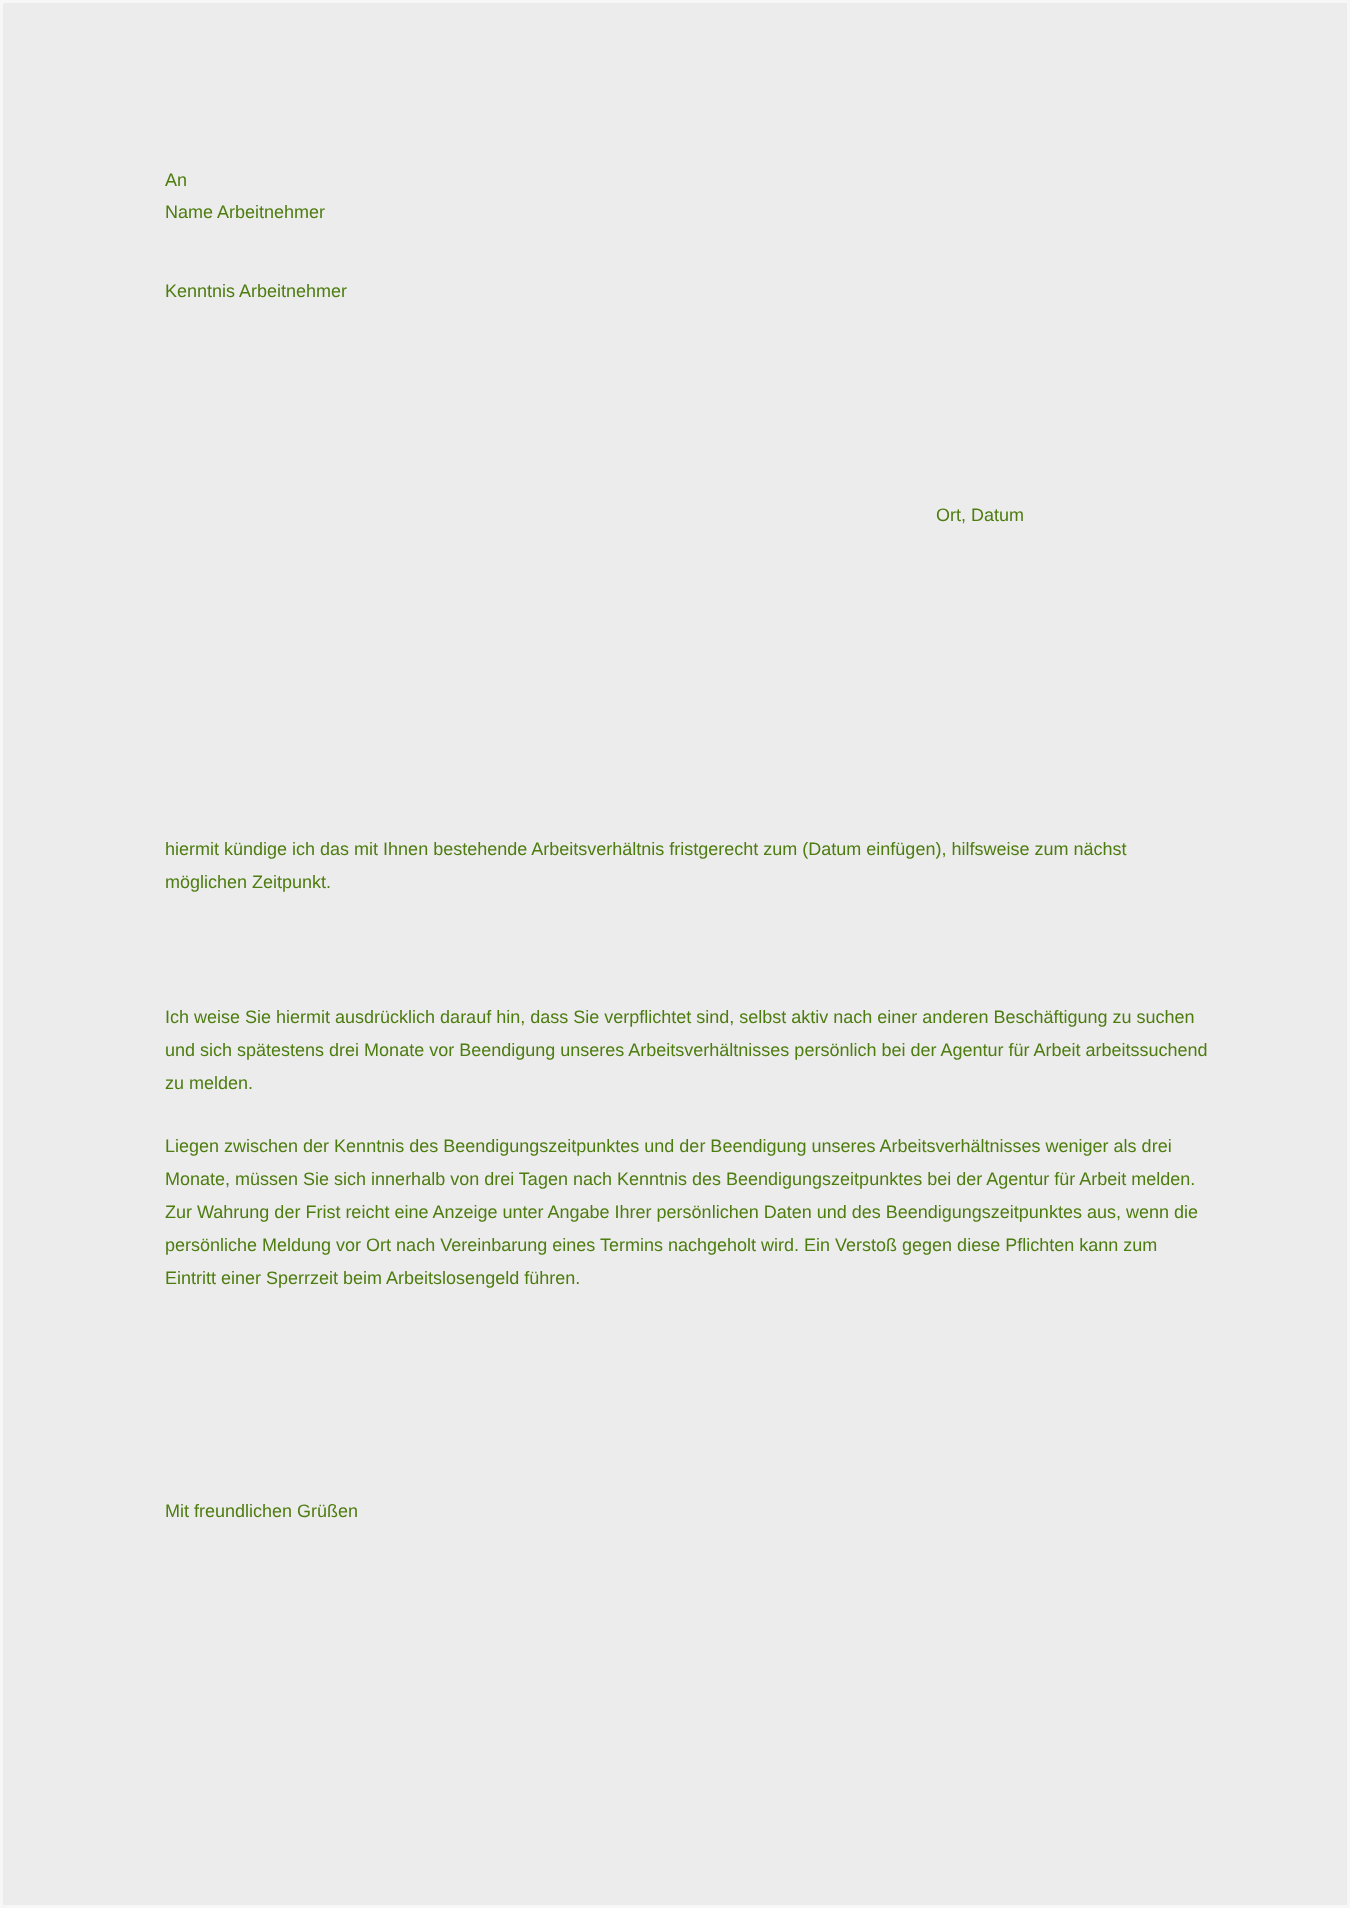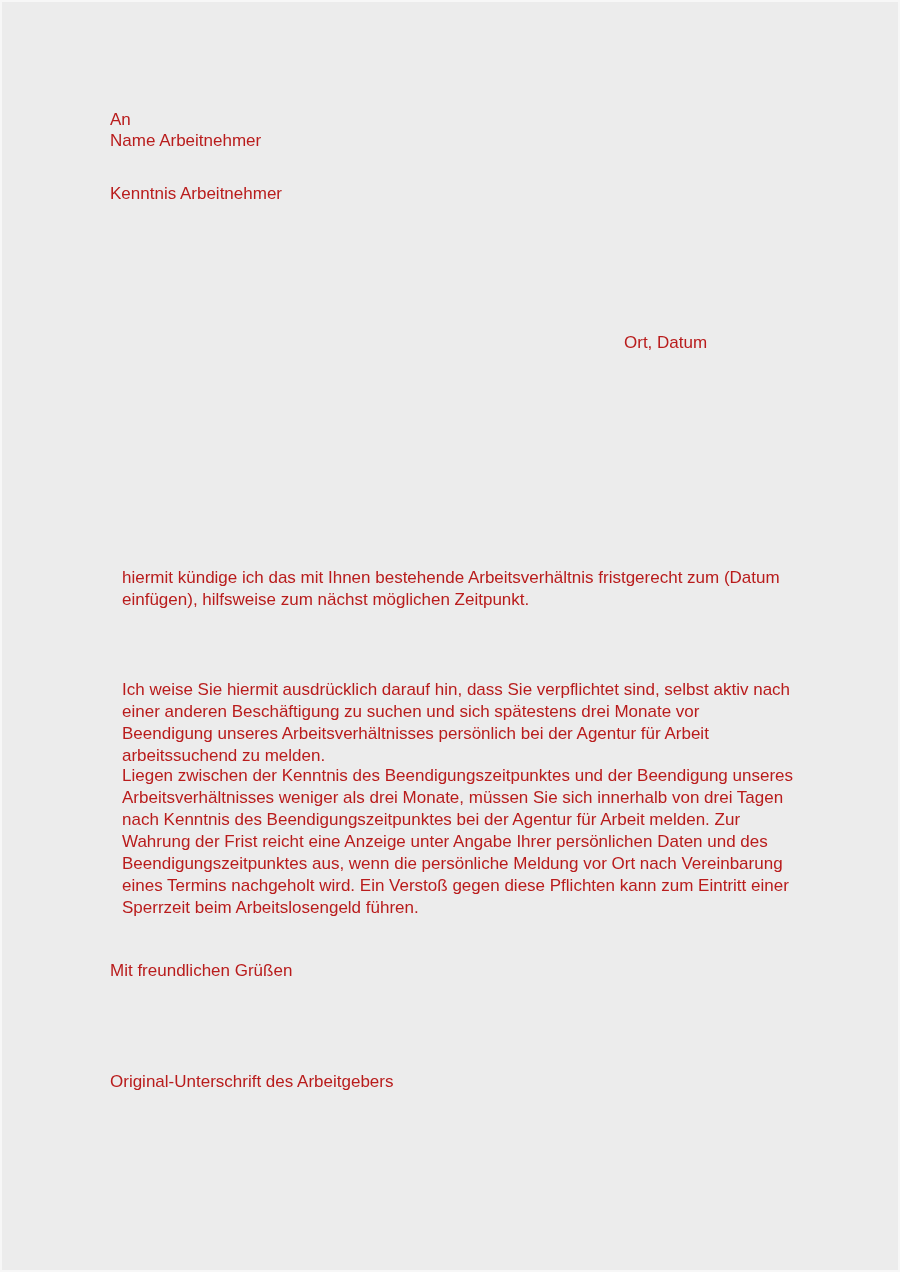--- a/index.html
+++ b/index.html
@@ -10,22 +10,22 @@
   }
   .page {
     position: relative;
     width: 900px;
     height: 1272px;
     margin: 0 auto;
     background: #ececec;
     box-sizing: border-box;
     border: 2px solid #f7f7f7;
     font-family: "Liberation Sans", "DejaVu Sans", sans-serif;
-    color: #b91c1c;
-    font-size: 17px;
+    color: #4d7c0f;
+    font-size: 12px;
     line-height: 22px;
     overflow: hidden;
   }
   .block {
     position: absolute;
     left: 108px;
     width: 700px;
   }
   .recipient-line {
     position: absolute;
@@ -34,21 +34,21 @@
   }
   .date-line {
     position: absolute;
     left: 622px;
     white-space: nowrap;
   }
   .subject {
     font-weight: bold;
   }
   p.body-paragraph {
-    margin: 12px;
+    margin: 0;
   }
 </style>
 </head>
 <body>
 
 <div class="page">
 
   <div class="recipient-line" style="top:107px">An</div>
   <div class="recipient-line" style="top:128px">Name Arbeitnehmer</div>
   <div class="recipient-line" style="top:181px">Kenntnis Arbeitnehmer</div>
@@ -62,17 +62,16 @@
   </div>
 
   <div class="block" style="top:665px; width:696px">
     <p class="body-paragraph">Ich weise Sie hiermit ausdrücklich darauf hin, dass Sie verpflichtet sind, selbst aktiv nach einer anderen Beschäftigung zu suchen und sich spätestens drei Monate vor Beendigung unseres Arbeitsverhältnisses persönlich bei der Agentur für Arbeit arbeitssuchend zu melden.</p>
   </div>
 
   <div class="block" style="top:751px; width:696px">
     <p class="body-paragraph">Liegen zwischen der Kenntnis des Beendigungszeitpunktes und der Beendigung unseres Arbeitsverhältnisses weniger als drei Monate, müssen Sie sich innerhalb von drei Tagen nach Kenntnis des Beendigungszeitpunktes bei der Agentur für Arbeit melden. Zur Wahrung der Frist reicht eine Anzeige unter Angabe Ihrer persönlichen Daten und des Beendigungszeitpunktes aus, wenn die persönliche Meldung vor Ort nach Vereinbarung eines Termins nachgeholt wird. Ein Verstoß gegen diese Pflichten kann zum Eintritt einer Sperrzeit beim Arbeitslosengeld führen.</p>
   </div>
 
-  <div class="block" style="top:958px">Mit freundlichen Grüßen</div>
+  <div class="block" style="top:994px">Mit freundlichen Grüßen</div>
 
-  <div class="block" style="top:1069px">Original-Unterschrift des Arbeitgebers</div>
 
 </div>
 
 </body></html>

